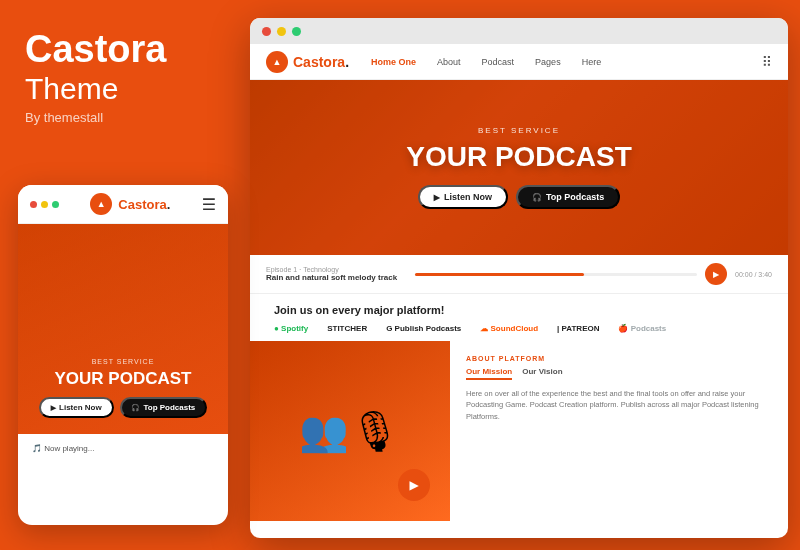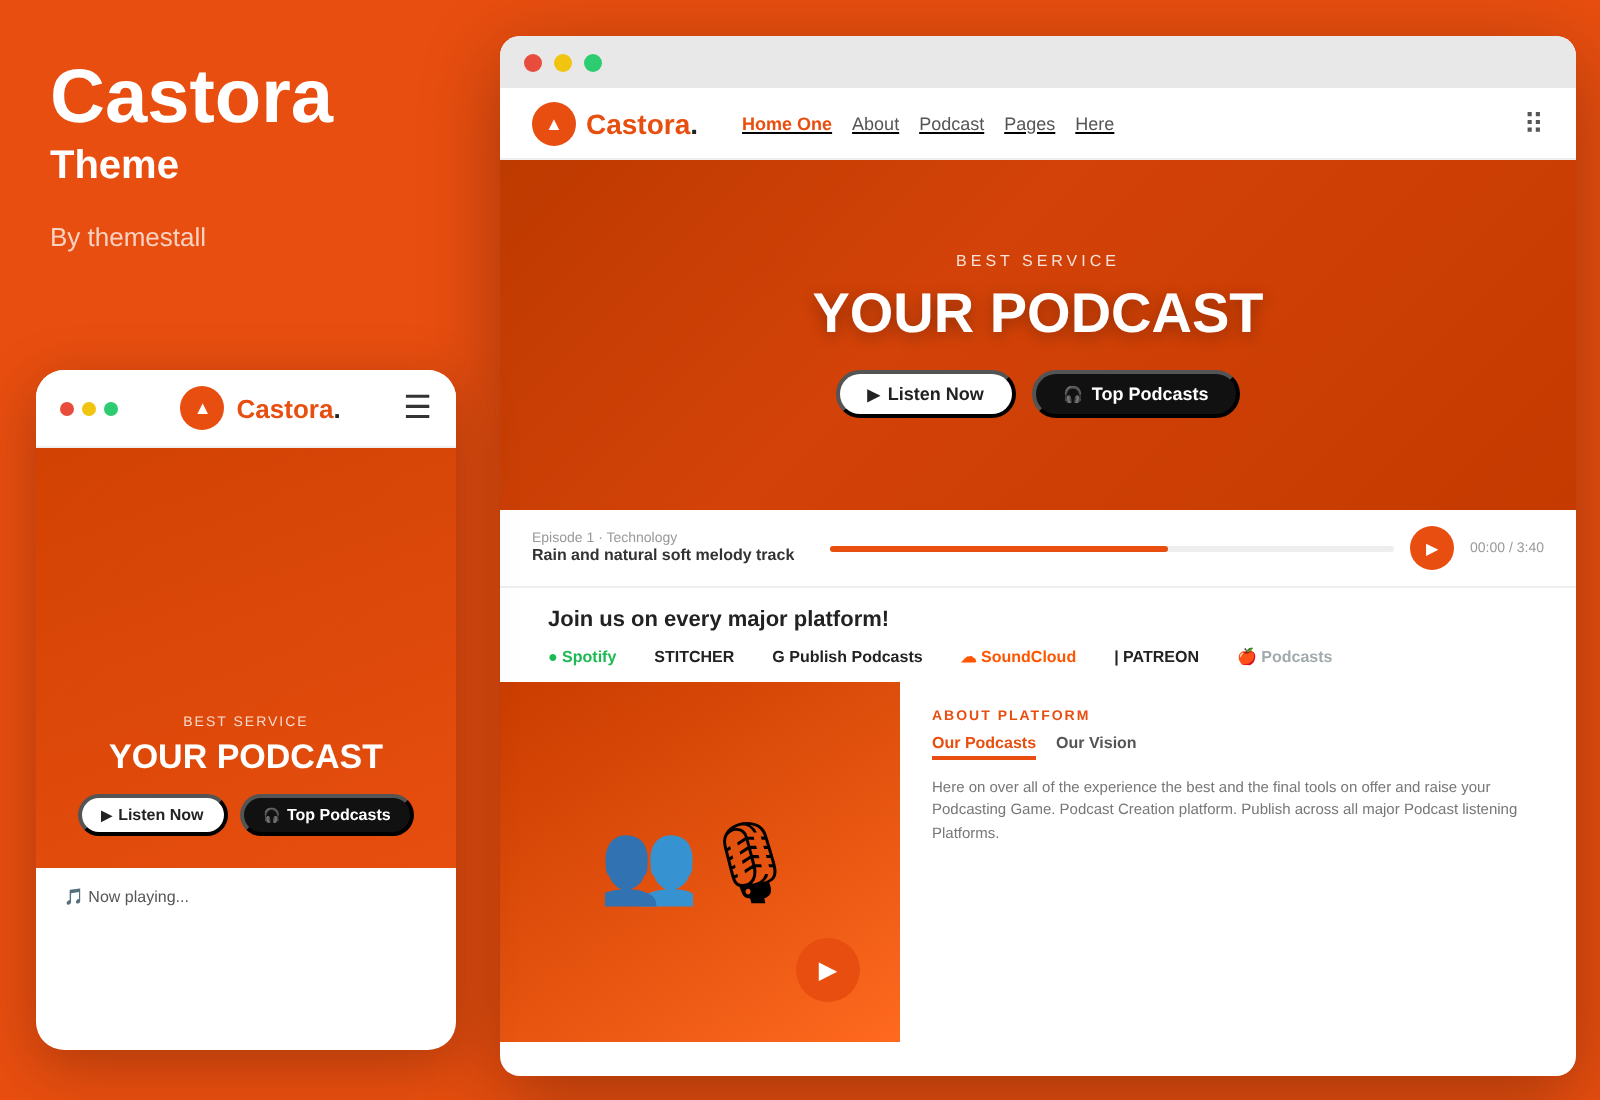--- a/index.html
+++ b/index.html
@@ -23,24 +23,24 @@
       z-index: 2;
     }
     .brand-title {
       font-size: 38px;
       font-weight: 900;
       color: #fff;
       line-height: 1;
       margin-bottom: 4px;
     }
     .brand-subtitle {
-      font-size: 20px;
-      font-weight: 700;
-      color: #fff;
-      margin-bottom: 16px;
+      font-size: 30px;
+      font-weight: 400;
+      color: #fff;
+      margin-bottom: 4px;
     }
     .brand-by {
       font-size: 13px;
       color: rgba(255,255,255,0.75);
       margin-bottom: 7px;
     }
 
     
     .mobile-mockup {
       position: absolute;
@@ -228,23 +228,22 @@
       color: #fff;
       font-size: 9px;
     }
     .desktop-logo-text {
       font-size: 14px;
       font-weight: 800;
       color: #222;
     }
     .desktop-logo-text span { color: #e84e0f; }
     .desktop-nav-links {
-      display: flex; gap: 10px;
+      display: flex; gap: 21px;
       flex: 1;
-      text-decoration: underline;
     }
     .desktop-nav-link {
       font-size: 9px;
       color: #555;
       white-space: nowrap;
     }
     .desktop-nav-link.active { color: #e84e0f; font-weight: 700; }
     .desktop-nav-grid {
       font-size: 14px;
       color: #555;
@@ -577,20 +576,20 @@
     <div class="about-section">
       <div class="about-image">
         <div class="about-people">
           <span class="about-people-inner">👥🎙</span>
         </div>
         <div class="about-image-overlay">▶</div>
       </div>
       <div class="about-text">
         <p class="about-platform-label">About Platform</p>
         <div class="about-tabs">
-          <span class="about-tab active">Our Podcasts</span>
+          <span class="about-tab active">Our Mission</span>
           <span class="about-tab">Our Vision</span>
         </div>
         <p class="about-body-text">Here on over all of the experience the best and the final tools on offer and raise your Podcasting Game. Podcast Creation platform. Publish across all major Podcast listening Platforms.</p>
       </div>
     </div>
   </div>
 </div>
 
 </body></html>

